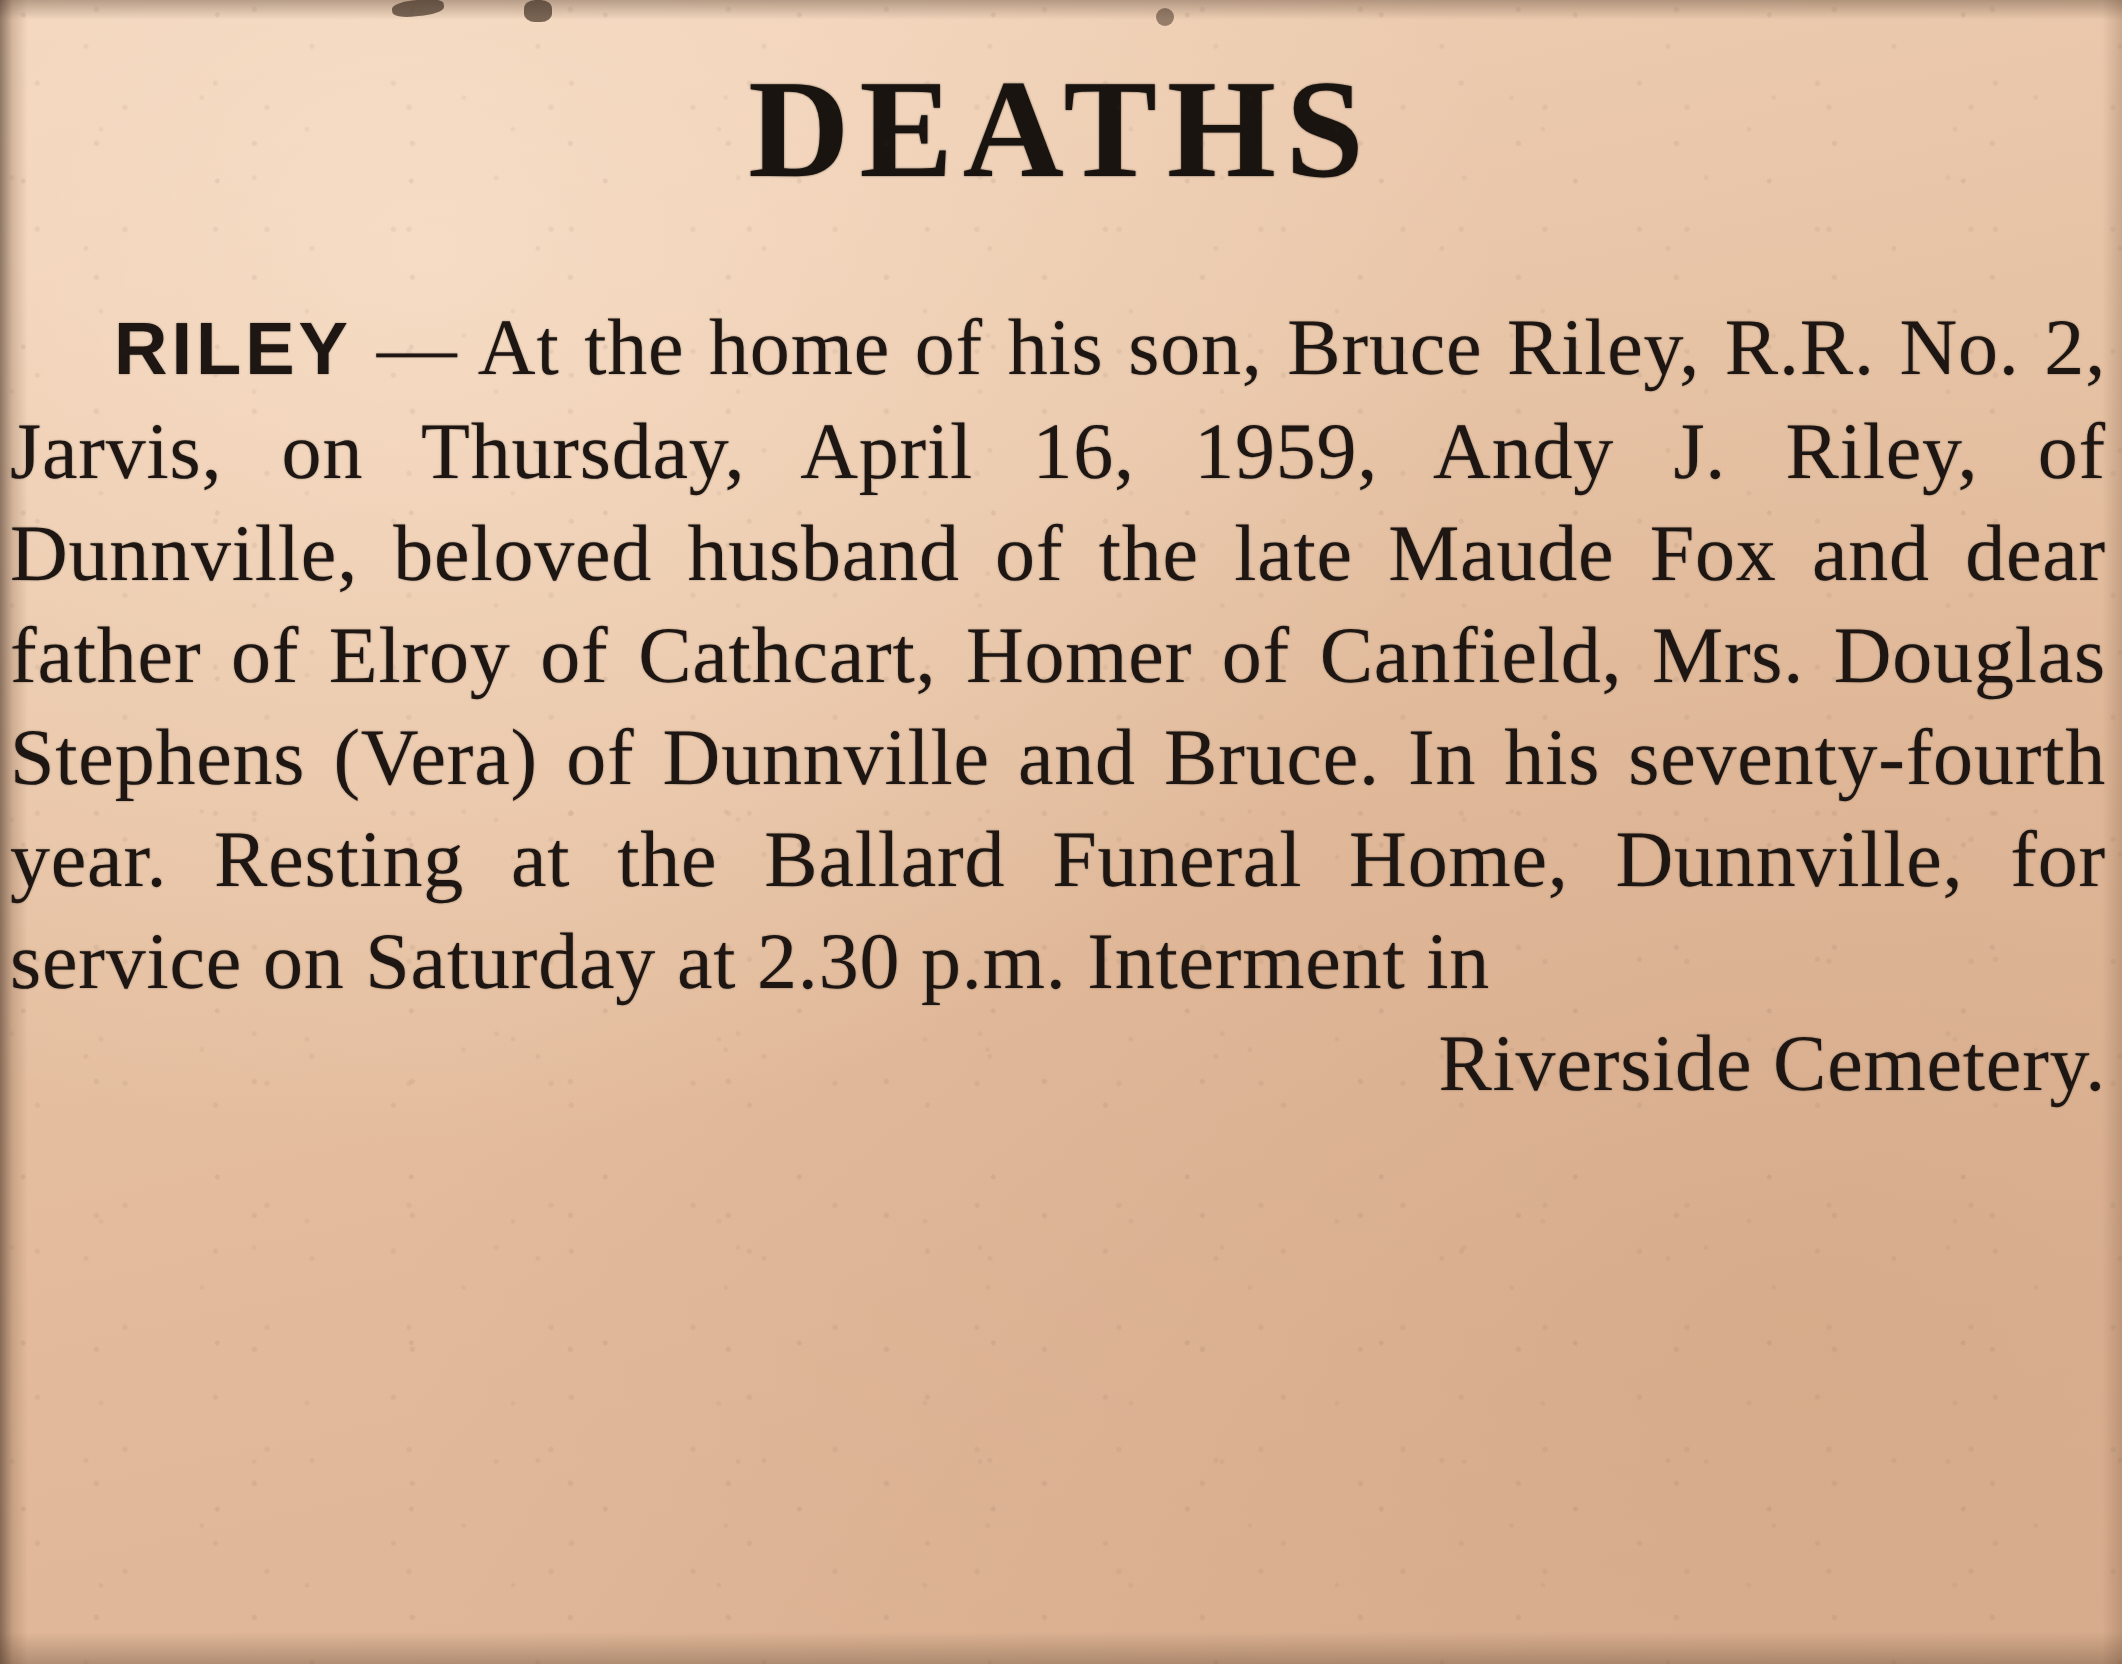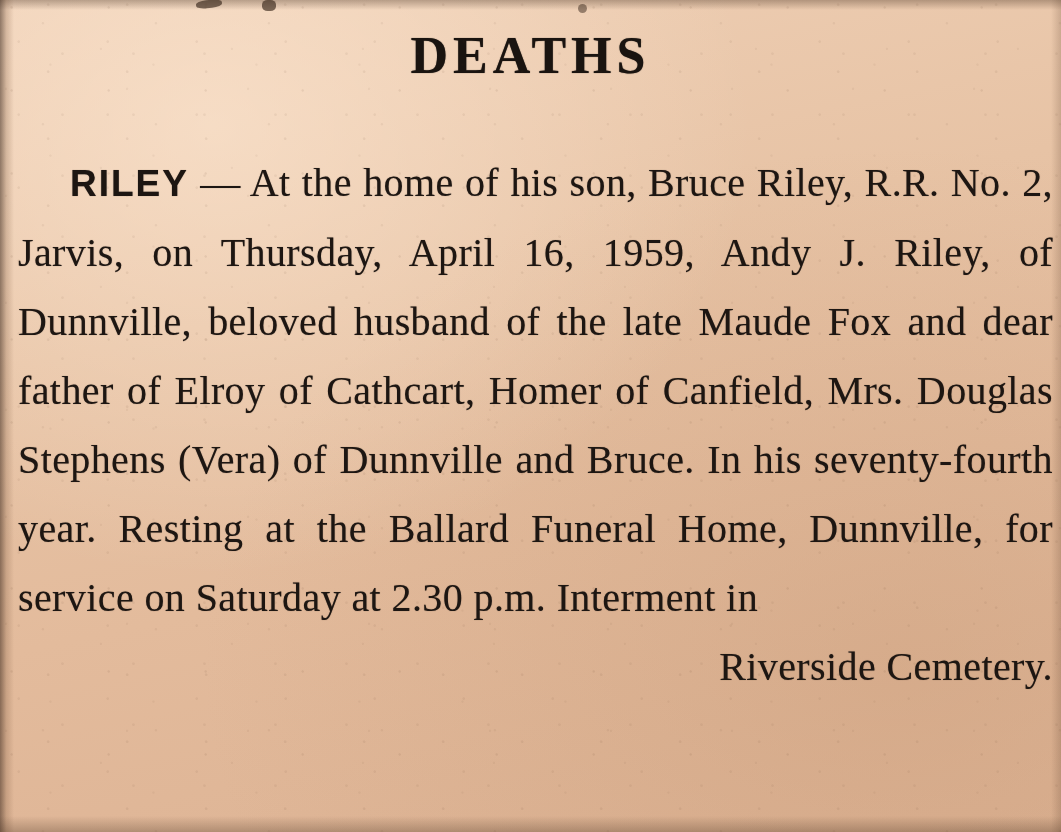--- a/index.html
+++ b/index.html
@@ -78,33 +78,33 @@
   #mark-c { top: 4px; left: 578px; width: 9px; height: 9px; border-radius: 50%; opacity: .75; }
 
   #headline {
     position: absolute;
     top: 26px;
     left: 0;
     width: 100%;
     text-align: center;
     font-family: "Liberation Serif", "DejaVu Serif", serif;
     font-weight: 700;
-    font-size: 52px;
+    font-size: 70px;
     letter-spacing: 5px;
     color: #1a1410;
     text-shadow: 0 0 1px rgba(26,20,16,0.7);
   }
 
   #body-text {
     position: absolute;
     top: 148px;
-    left: 18px;
+    left: 5px;
     right: 8px;
     font-size: 40px;
-    line-height: 69px;
+    line-height: 51px;
     letter-spacing: 0.4px;
     color: #1d1612;
     text-align: justify;
     text-justify: inter-word;
     text-shadow: 0 0 1px rgba(29,22,18,0.45);
   }
   #body-text .surname {
     font-family: "Liberation Sans", "DejaVu Sans", sans-serif;
     font-weight: 700;
     font-size: 37px;

